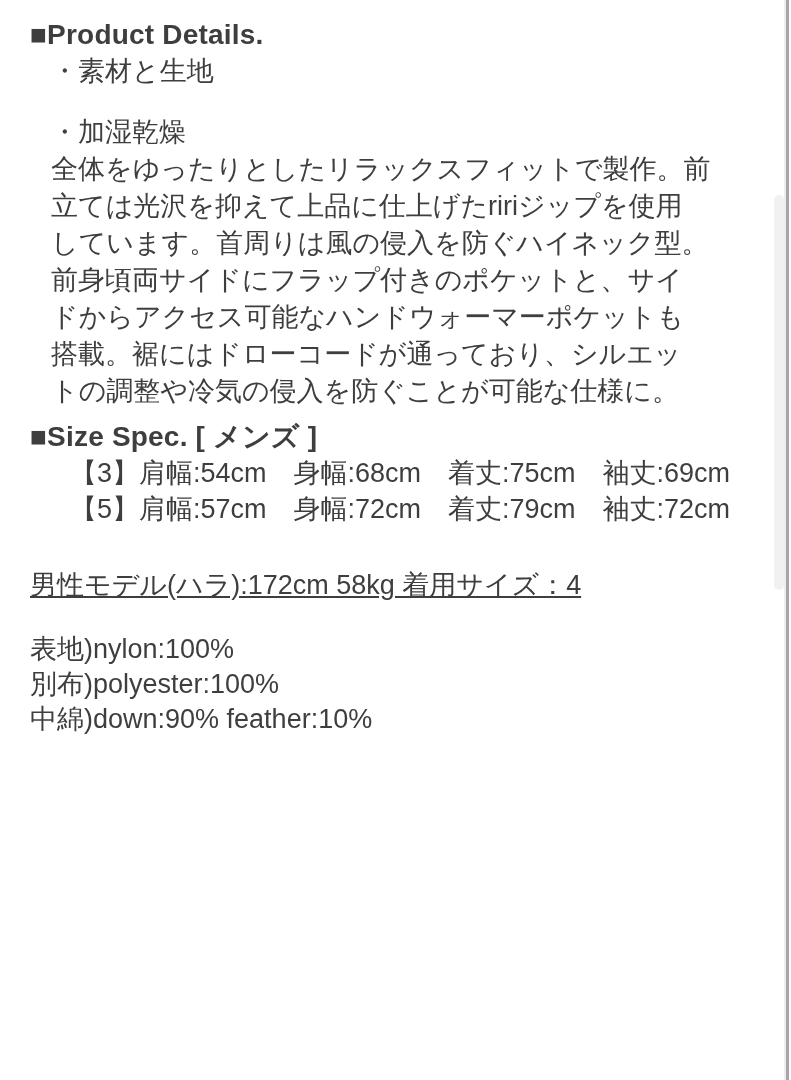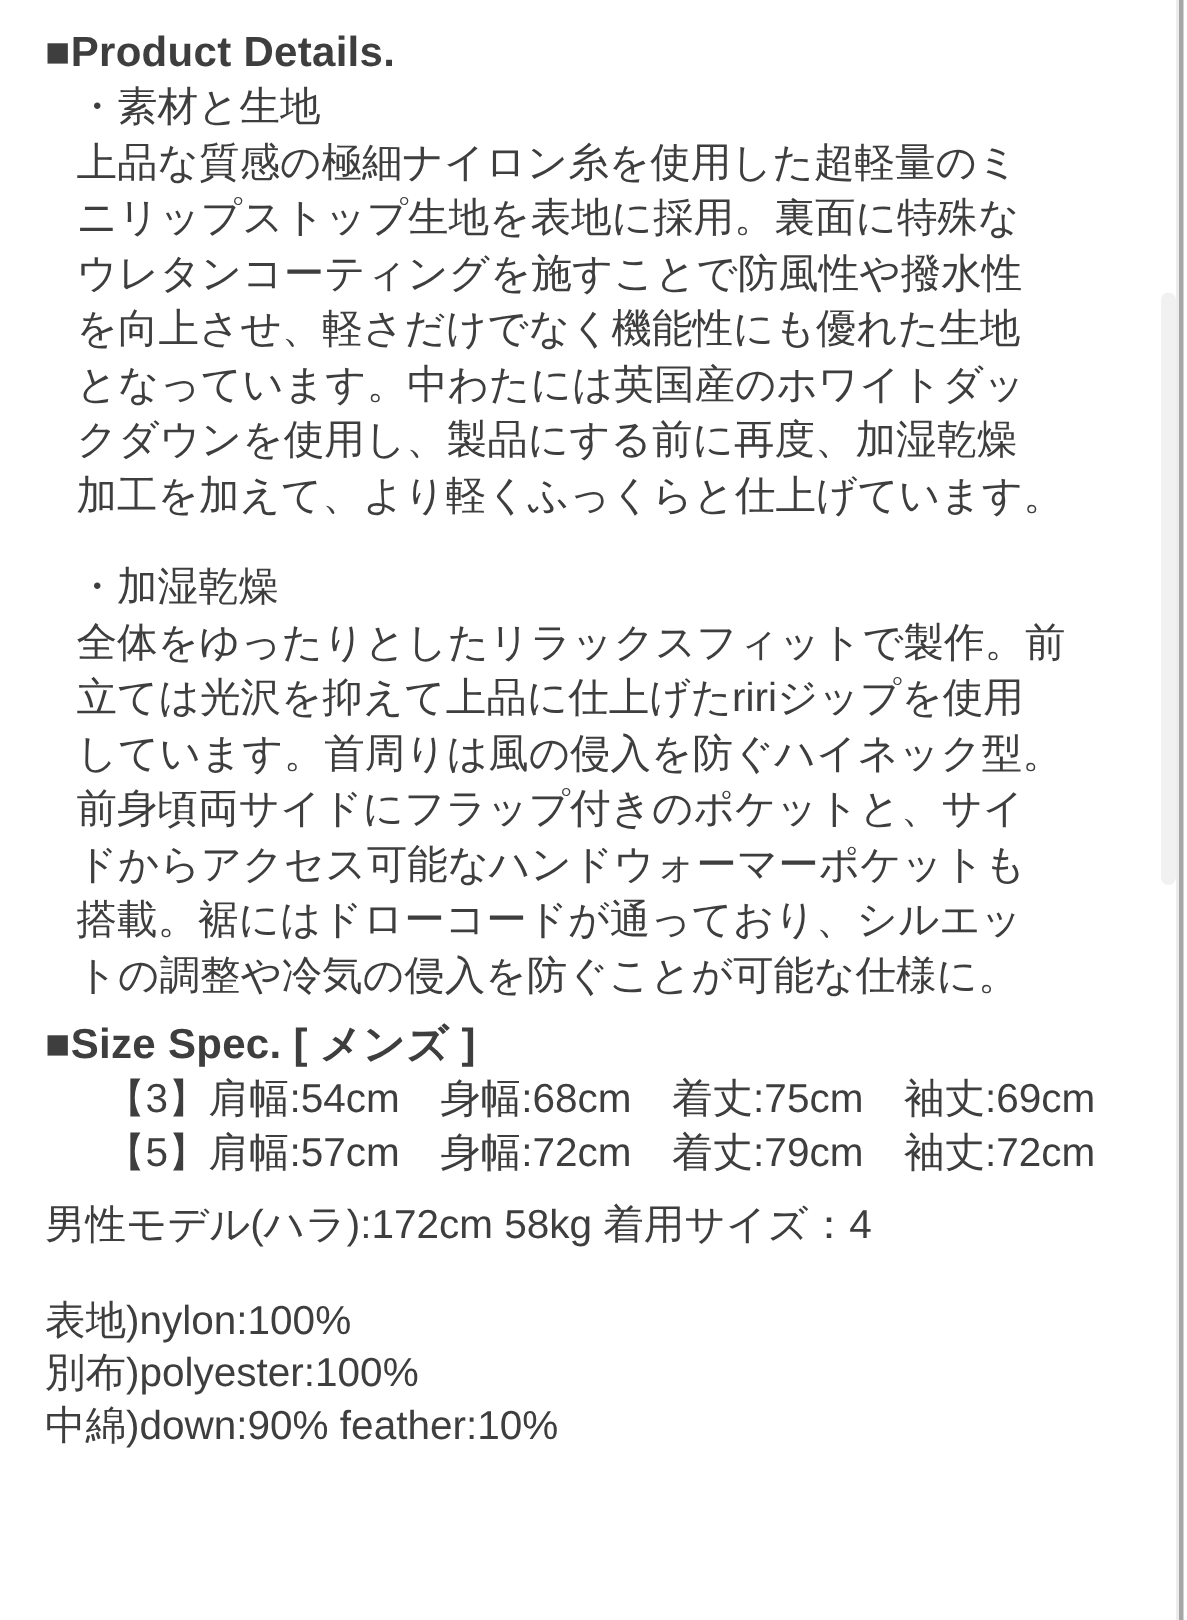--- a/index.html
+++ b/index.html
@@ -30,24 +30,25 @@
     font-size: 27px;
     line-height: 37px;
     white-space: pre;
     margin-left: 21px;
   }
   .design-block { margin-top: 24px; }
   .sec-size { margin-top: 8px; }
   .size-rows { font-size: 27px; line-height: 36px; }
   .size-row { white-space: pre; margin-left: 40px; }
   .model-line {
-    margin-top: 12px;
+    margin-top: 40px;
     font-size: 27px;
     line-height: 37px;
     white-space: pre;
+    text-decoration: underline;
   }
   .sec-material { margin-top: 21px; }
   .material-lines { font-size: 27px; line-height: 35px; white-space: pre; margin-top: 28px; }
   
   .edge-light {
     position: absolute;
     top: 0; bottom: 0;
     left: 784px;
     width: 2px;
     background: #ededed;
@@ -72,27 +73,20 @@
 </head>
 <body>
 
 <div class="content">
 
   <section class="sec-product">
     <div class="sec-title">■Product Details.</div>
 
     <div class="body-line">・素材と生地</div>
 
-    <div class="lines">上品な質感の極細ナイロン糸を使用した超軽量のミ
-ニリップストップ生地を表地に採用。裏面に特殊な
-ウレタンコーティングを施すことで防風性や撥水性
-を向上させ、軽さだけでなく機能性にも優れた生地
-となっています。中わたには英国産のホワイトダッ
-クダウンを使用し、製品にする前に再度、加湿乾燥
-加工を加えて、より軽くふっくらと仕上げています。</div>
 
     <div class="design-block">
       <div class="body-line">・加湿乾燥</div>
 
       <div class="lines">全体をゆったりとしたリラックスフィットで製作。前
 立ては光沢を抑えて上品に仕上げたririジップを使用
 しています。首周りは風の侵入を防ぐハイネック型。
 前身頃両サイドにフラップ付きのポケットと、サイ
 ドからアクセス可能なハンドウォーマーポケットも
 搭載。裾にはドローコードが通っており、シルエッ

